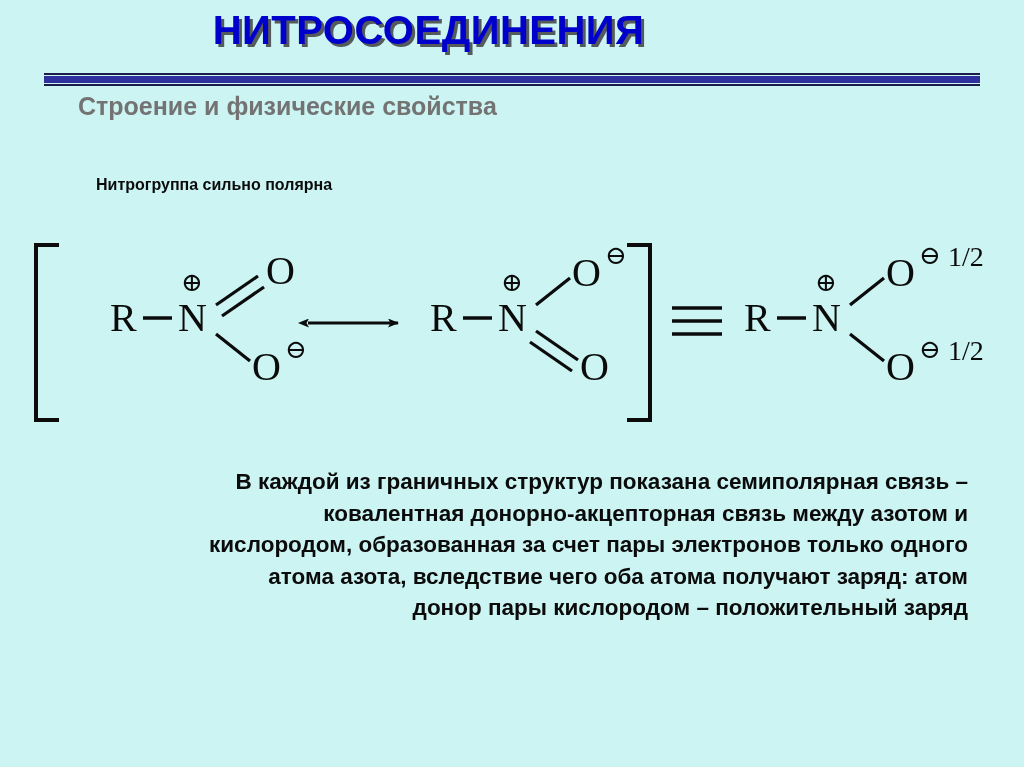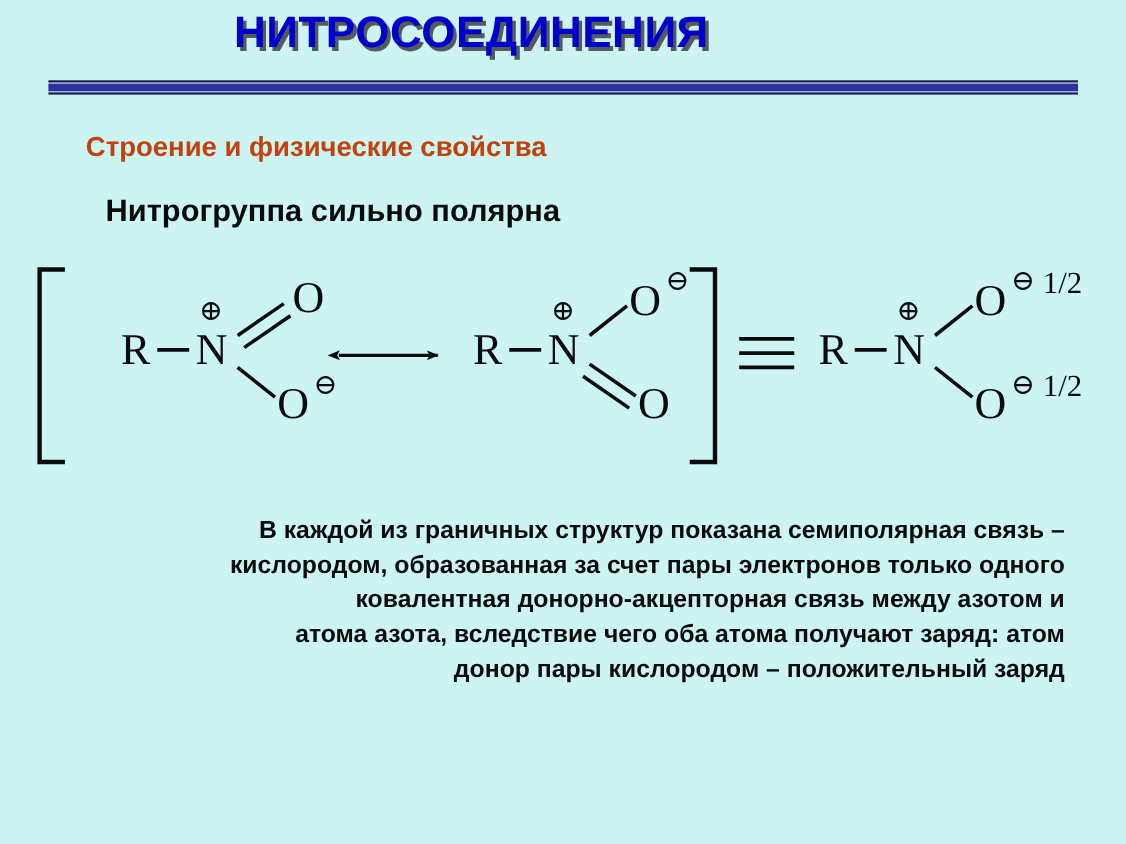--- a/index.html
+++ b/index.html
@@ -54,33 +54,33 @@
     top: 3px;
     left: 0;
     width: 100%;
     height: 7px;
     background: #2f2f9e;
   }
 
   
   .section-heading {
     position: absolute;
-    top: 120px;
+    top: 92px;
     left: 78px;
     font-weight: bold;
     font-size: 25px;
-    color: #c2410c;
+    color: #737373;
     white-space: nowrap;
   }
   .sub-heading {
     position: absolute;
     top: 176px;
     left: 96px;
     font-weight: bold;
-    font-size: 28px;
+    font-size: 16px;
     color: #0b0b0b;
     white-space: nowrap;
   }
 
   
   .formula-area {
     position: absolute;
     top: 228px;
     left: 0;
     width: 1024px;
@@ -201,17 +201,17 @@
       <text x="919" y="130" font-size="26">⊖</text>
       <text x="948" y="132" font-size="28">1/2</text>
     </g>
 
   </g>
 </svg>
 </div>
 
 <div class="body-text">
   <div class="line">В каждой из граничных структур показана семиполярная связь –</div>
+  <div class="line">ковалентная донорно-акцепторная связь между азотом и</div>
   <div class="line">кислородом, образованная за счет пары электронов только одного</div>
-  <div class="line">ковалентная донорно-акцепторная связь между азотом и</div>
   <div class="line">атома азота, вследствие чего оба атома получают заряд: атом</div>
   <div class="line">донор пары кислородом – положительный заряд</div>
 </div>
 
 </body></html>

